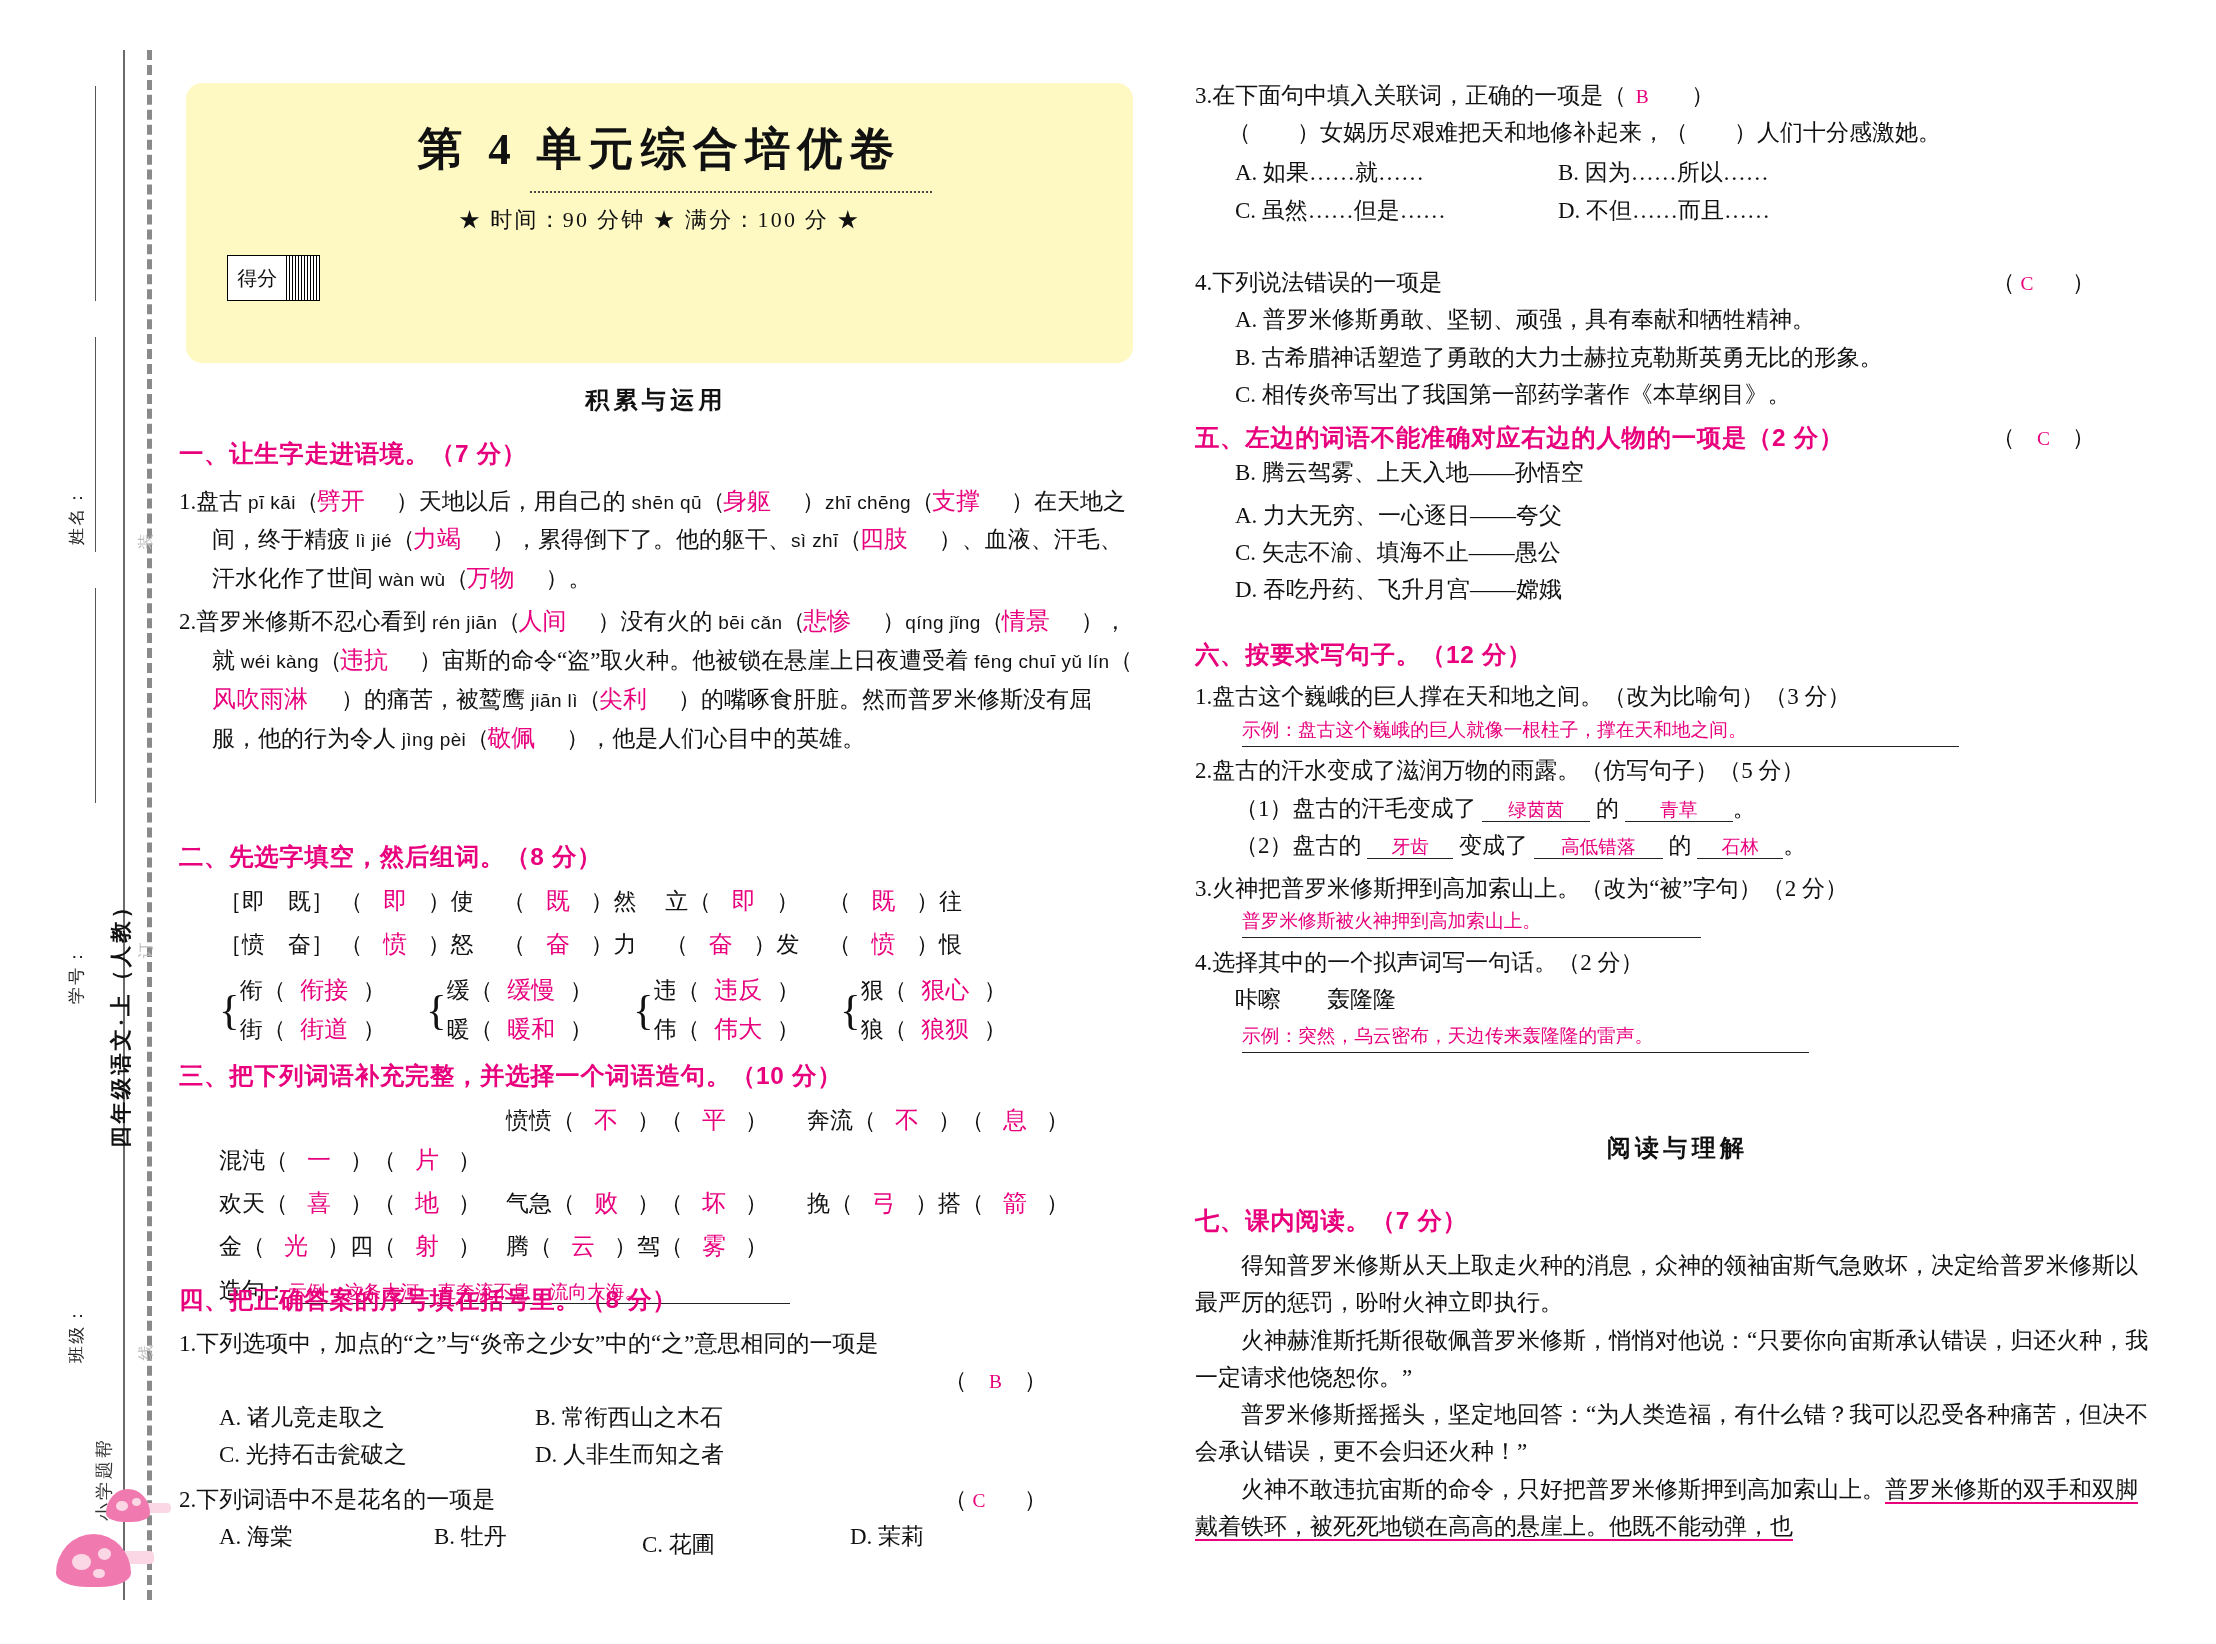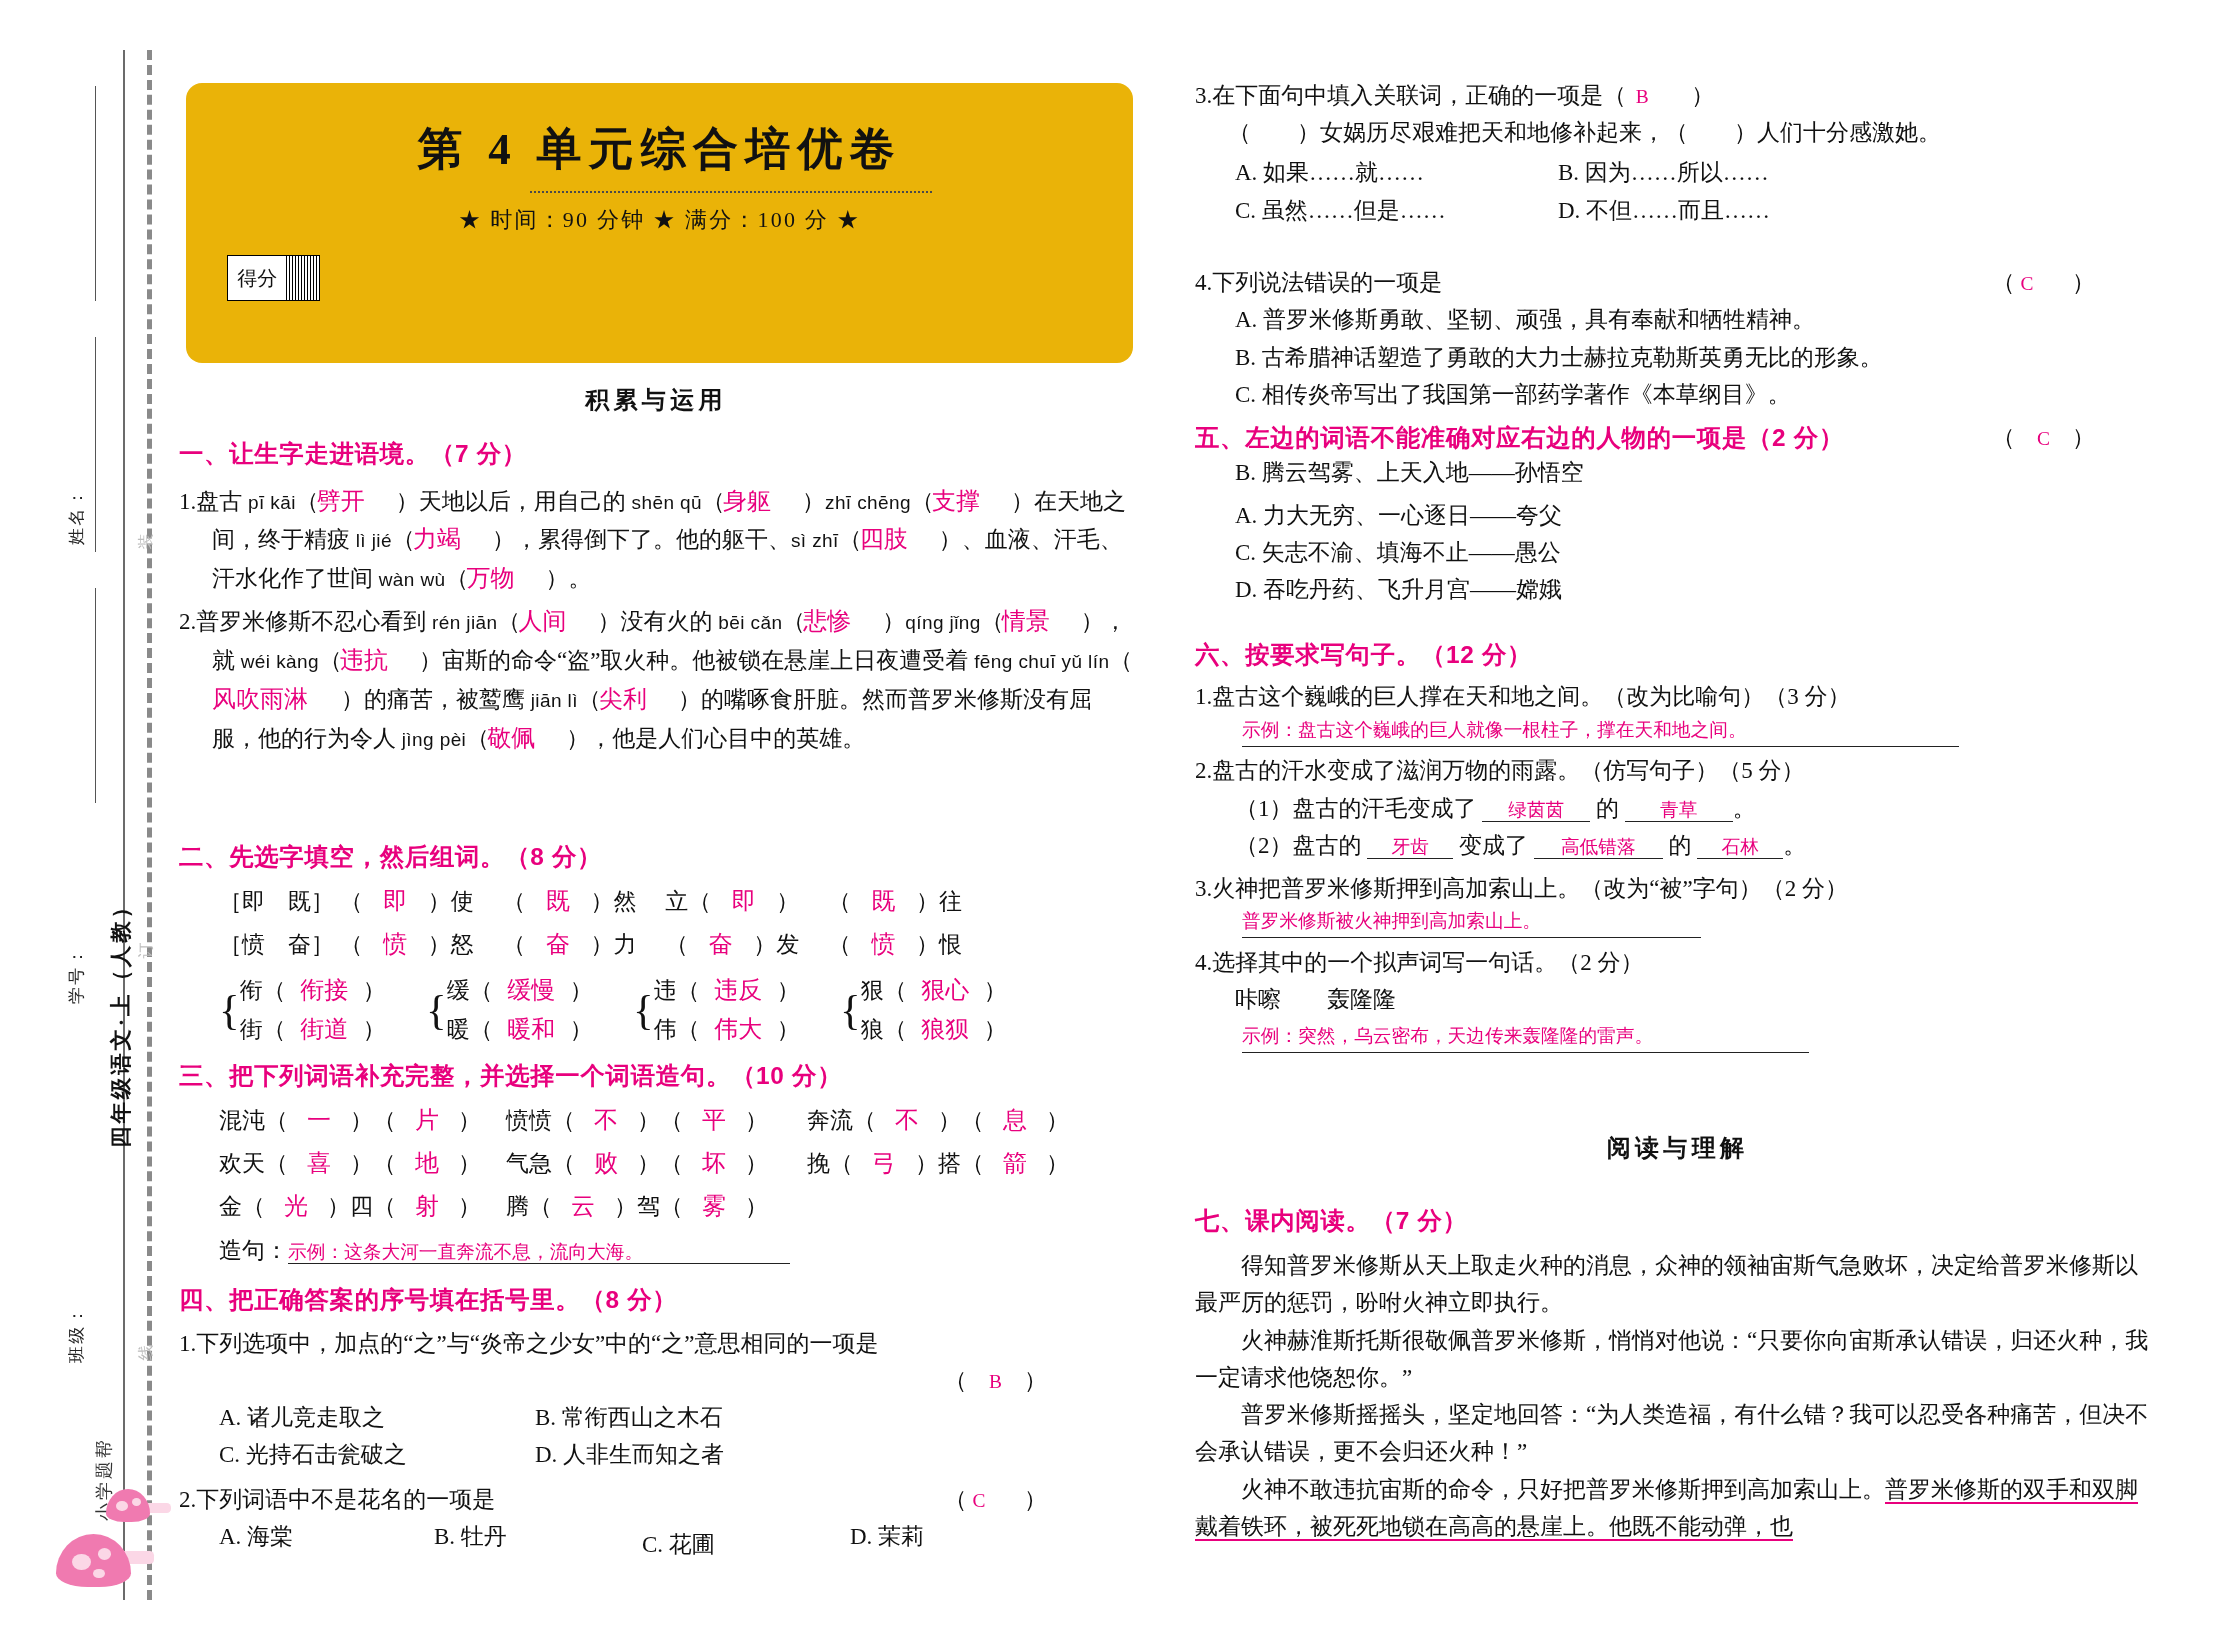--- a/index.html
+++ b/index.html
@@ -25,21 +25,21 @@
   .mush-dot{position:absolute;background:#fbd7e6;border-radius:50%;}
   .mush-stem{position:absolute;background:#fbd7e6;border-radius:4.3px;}
 
   
   .col{position:absolute;top:0;}
   .col-left{left:179px;width:954px;}
   .col-right{left:1195px;width:965px;}
 
   
   .titlecard{position:absolute;left:7.2px;top:83px;width:947px;height:280px;
-             background:#eab308;border-radius:16px;}
+             background:#fef9c3;border-radius:16px;}
   .titletext{position:absolute;left:0;right:0;top:36px;text-align:center;
              font-size:45px;font-weight:700;letter-spacing:7.2px;color:#111;}
   .titlerule{position:absolute;left:344px;top:108px;width:402px;height:0;
              border-top:2.9px dotted #4a4a4a;}
   .titlesub{position:absolute;left:0;right:0;top:122px;text-align:center;
             font-size:22px;letter-spacing:2.2px;color:#111;}
 
   table.score{position:absolute;left:41px;top:172px;border-collapse:collapse;
               background:#fff;}
   table.score td{border:1.4px solid #000;height:42px;font-size:20px;text-align:center;
@@ -200,21 +200,21 @@
             <div class="q"><span>狼</span>（<span class="ansbox">狼狈</span>）</div>
           </div>
         </div>
       </div>
     </div>
 
     <div style="position:absolute;left:0;top:1060px;width:954px;">
       <div class="sechead">三、把下列词语补充完整，并选择一个词语造句。（10 分）</div>
 
       <div class="row q" style="margin-top:8.6px;padding-left:40px;">
-        <div style="width:287px;">
+        <div style="width:287px;margin-top:40px;">
           <span>混沌</span>（<span class="ansbox" style="min-width:62px;">一</span>）（<span class="ansbox" style="min-width:62px;">片</span>）
         </div>
         <div style="width:301px;">
           <span>愤愤</span>（<span class="ansbox" style="min-width:62px;">不</span>）（<span class="ansbox" style="min-width:62px;">平</span>）
         </div>
         <div>
           <span>奔流</span>（<span class="ansbox" style="min-width:62px;">不</span>）（<span class="ansbox" style="min-width:62px;">息</span>）
         </div>
       </div>
 

